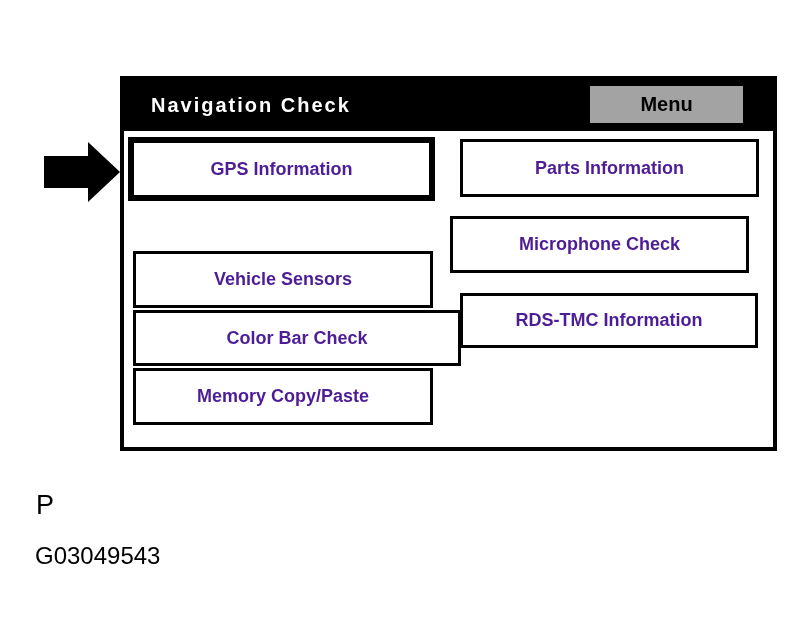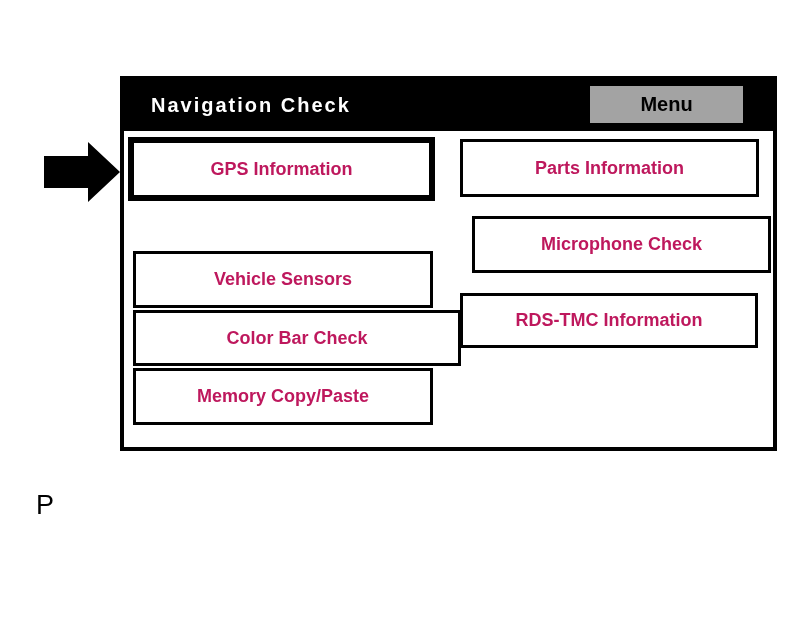--- a/index.html
+++ b/index.html
@@ -55,39 +55,39 @@
     font-size: 20px;
     display: flex;
     align-items: center;
     justify-content: center;
     cursor: pointer;
     box-sizing: border-box;
   }
   .btn {
     position: absolute;
     background: #ffffff;
-    color: #be185d;
+    color: #4c1d95;
     border: 3px solid #000000;
     box-sizing: border-box;
     display: flex;
     align-items: center;
     justify-content: center;
     font-weight: bold;
     font-size: 18px;
     cursor: pointer;
     white-space: nowrap;
   }
   .btn.highlighted {
     border-width: 6px;
   }
   
   .btn-gps     { left: 4px;   top: 57px;  width: 307px; height: 64px; }
   .btn-parts   { left: 336px; top: 59px;  width: 299px; height: 58px; }
   .btn-vehicle { left: 9px;   top: 136px; width: 300px; height: 57px; margin-top: 35px; }
-  .btn-mic     { left: 348px; top: 136px; width: 299px; height: 57px; }
+  .btn-mic     { left: 326px; top: 136px; width: 299px; height: 57px; }
   .btn-color   { left: 9px;   top: 230px; width: 328px; height: 56px; }
   .btn-rds     { left: 336px; top: 213px; width: 298px; height: 55px; }
   .btn-memory  { left: 9px;   top: 288px; width: 300px; height: 57px; }
   .pointer-arrow {
     position: absolute;
     left: 44px;
     top: 142px;
     width: 76px;
     height: 60px;
   }
@@ -133,14 +133,15 @@
     <div class="btn btn-memory">Memory Copy/Paste</div>
 
   </div>
 
   <svg class="pointer-arrow" viewBox="0 0 76 60" width="76" height="60" xmlns="http://www.w3.org/2000/svg">
     <polygon points="0,14 44,14 44,0 76,30 44,60 44,46 0,46" fill="#000000"></polygon>
   </svg>
 
   <div class="figure-label">P</div>
 
+  <div class="figure-code">G03049543</div>
 
 </div>
 
 </body></html>

